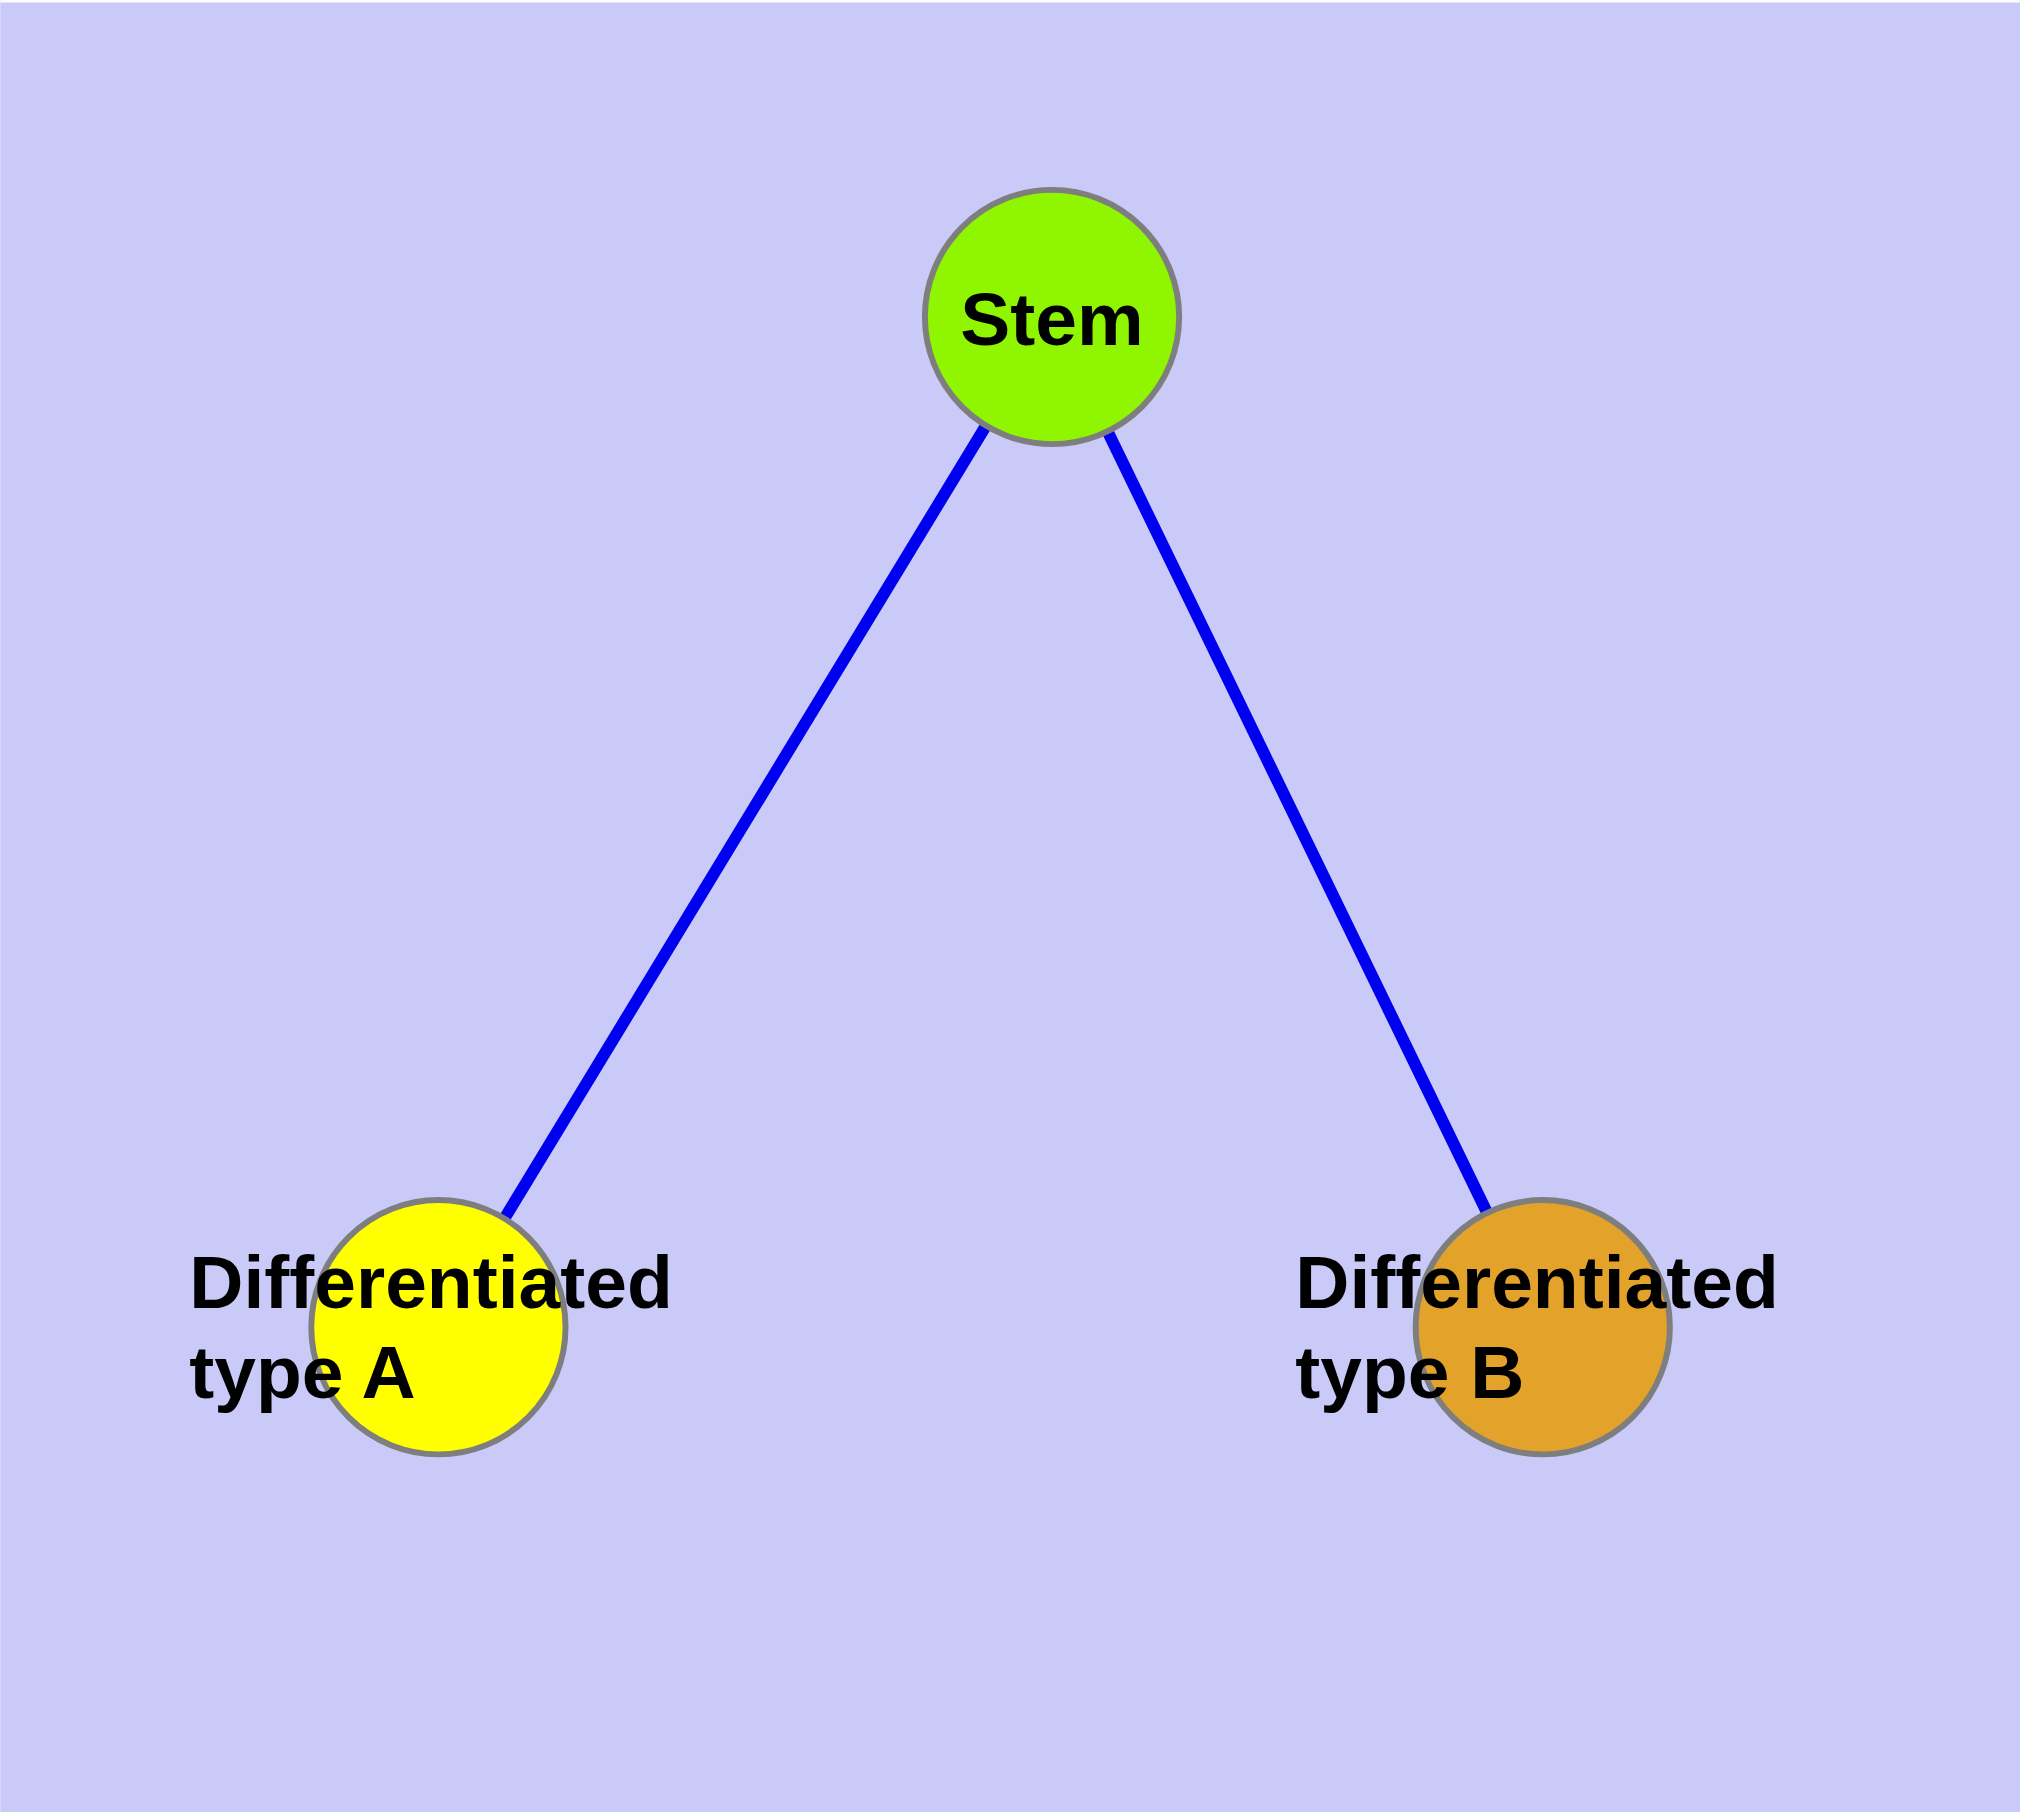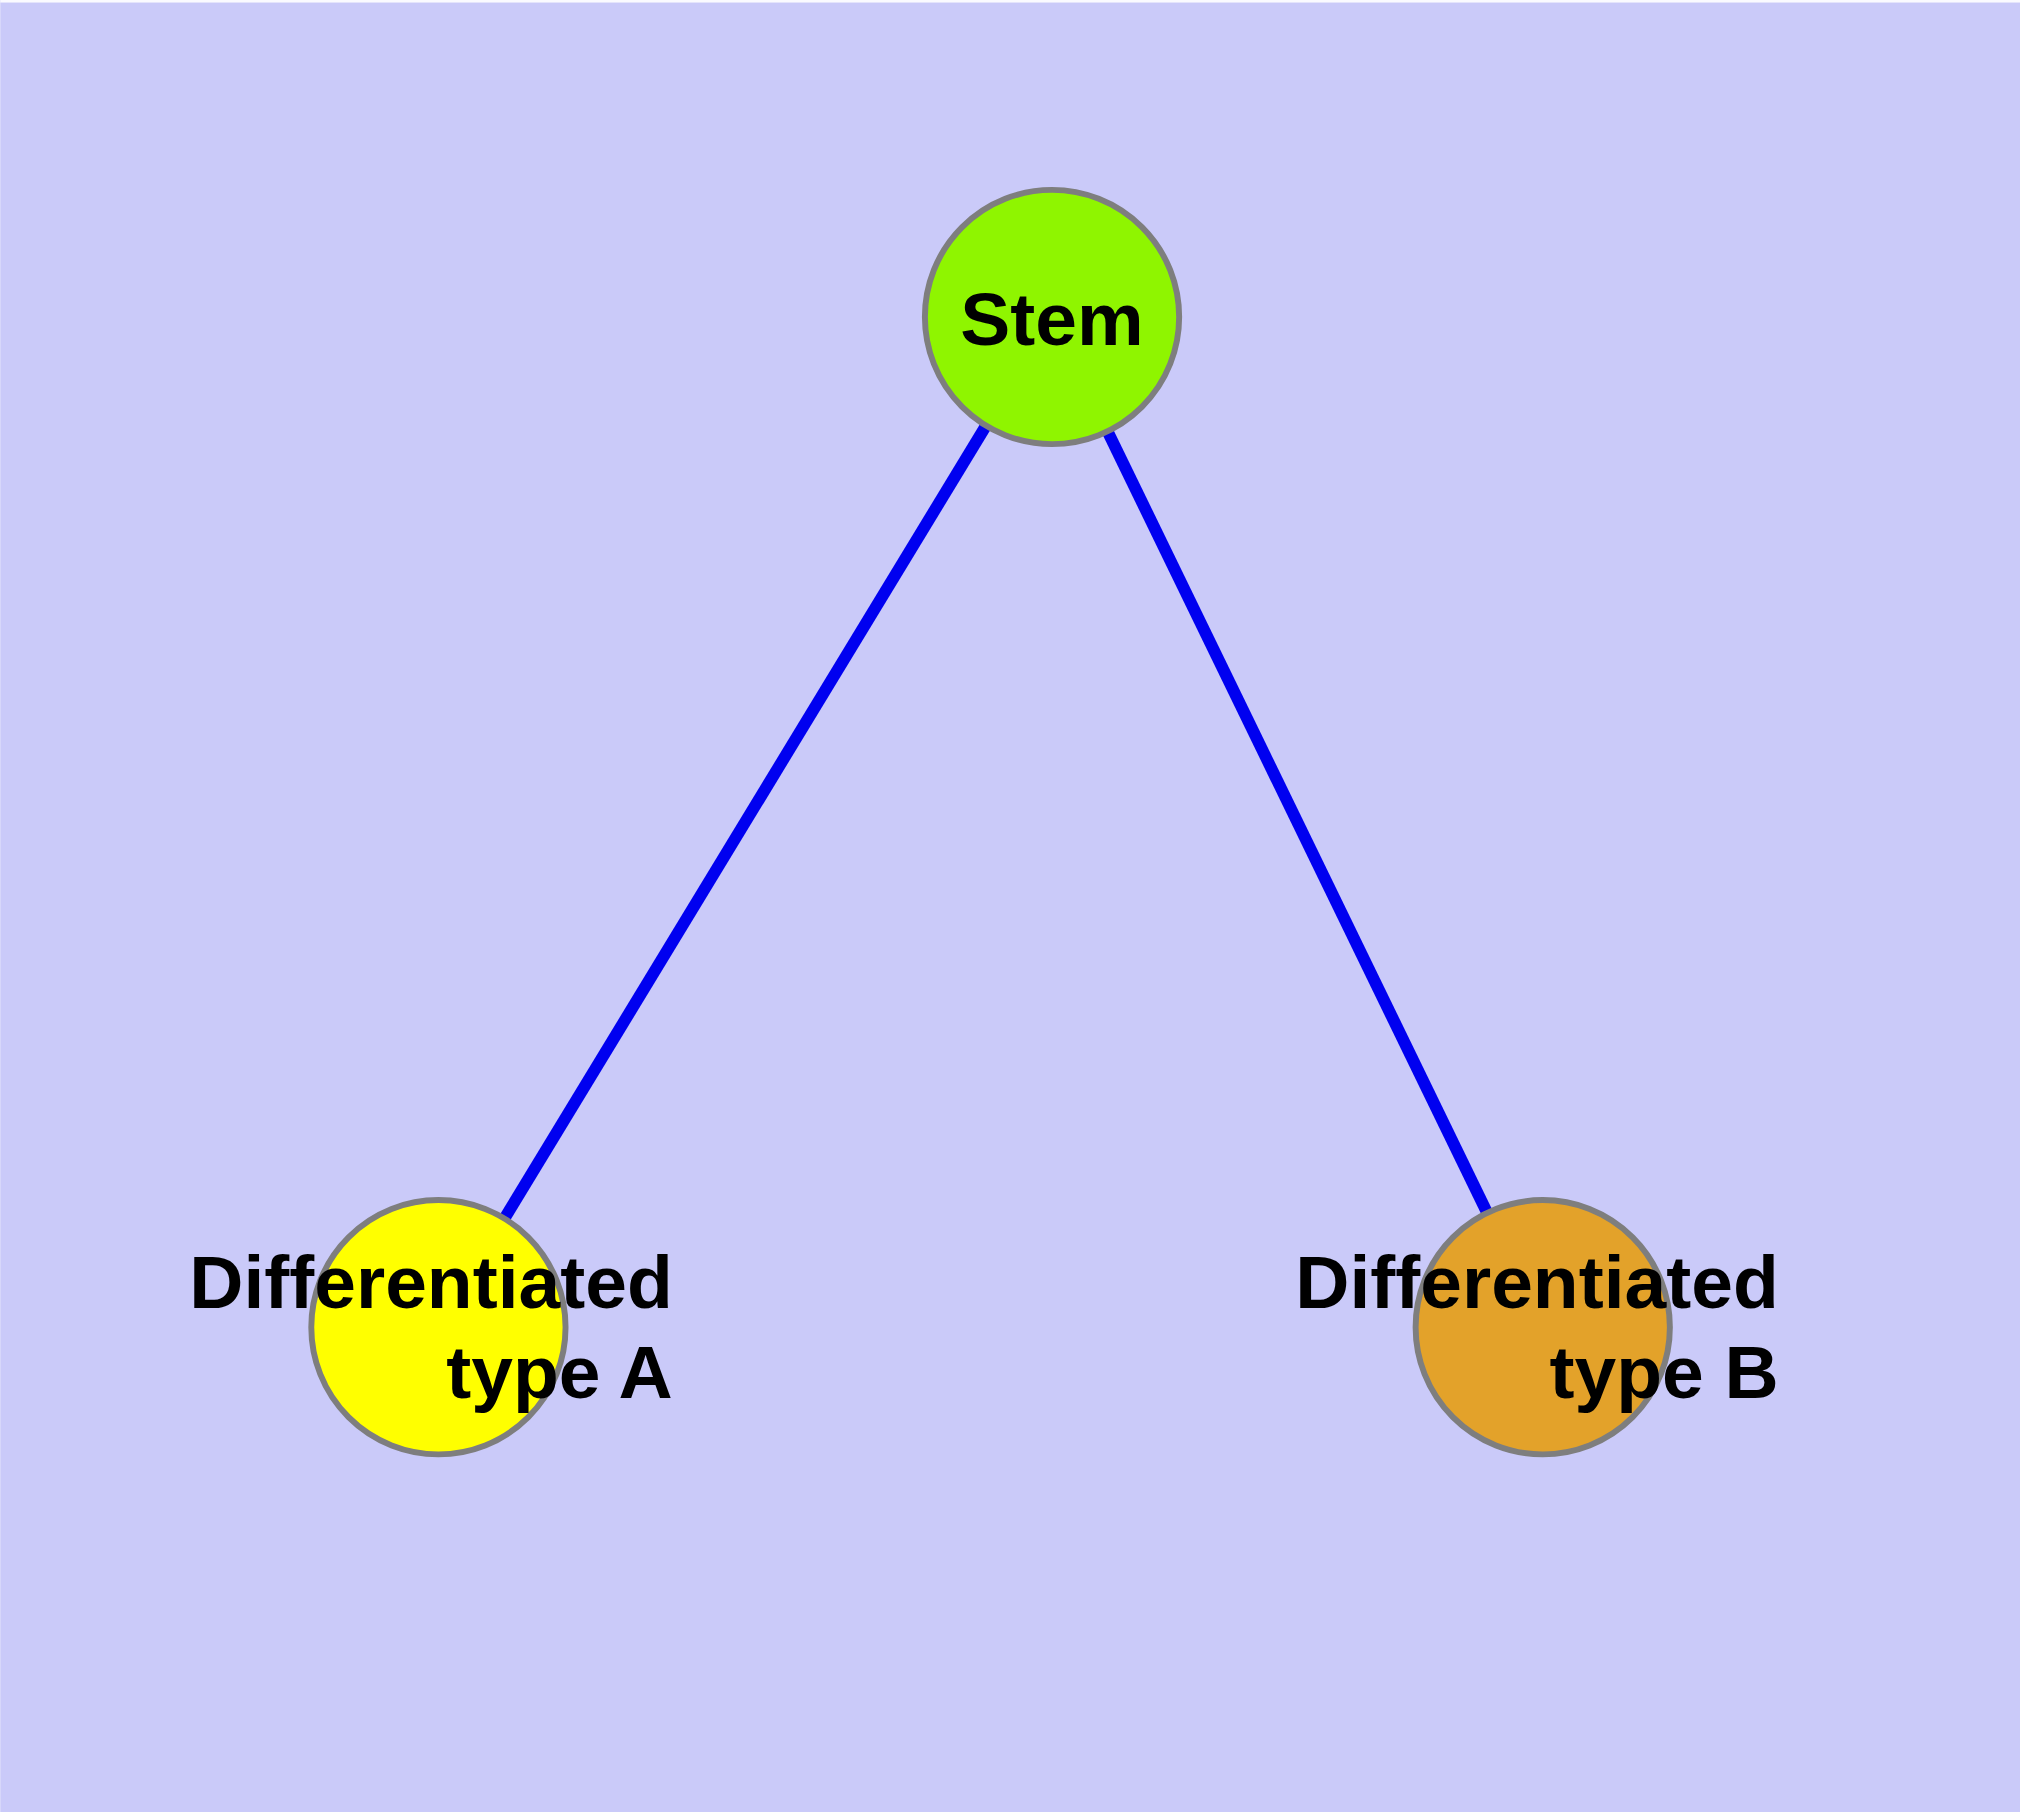--- a/index.html
+++ b/index.html
@@ -23,21 +23,21 @@
     display: block;
   }
   .node-label {
     position: absolute;
     transform: translate(-50%, -50%);
     font-weight: bold;
     font-size: 75px;
     line-height: 90px;
     letter-spacing: 0;
     color: #000000;
-    text-align: right;
+    text-align: left;
     white-space: pre-line;
     pointer-events: none;
   }
   .label-stem   { left: 1052px; top: 319px; }
   .label-type-a { left: 431px;  top: 1327px; }
   .label-type-b { left: 1537px; top: 1327px; }
 </style>
 </head>
 <body>
 

